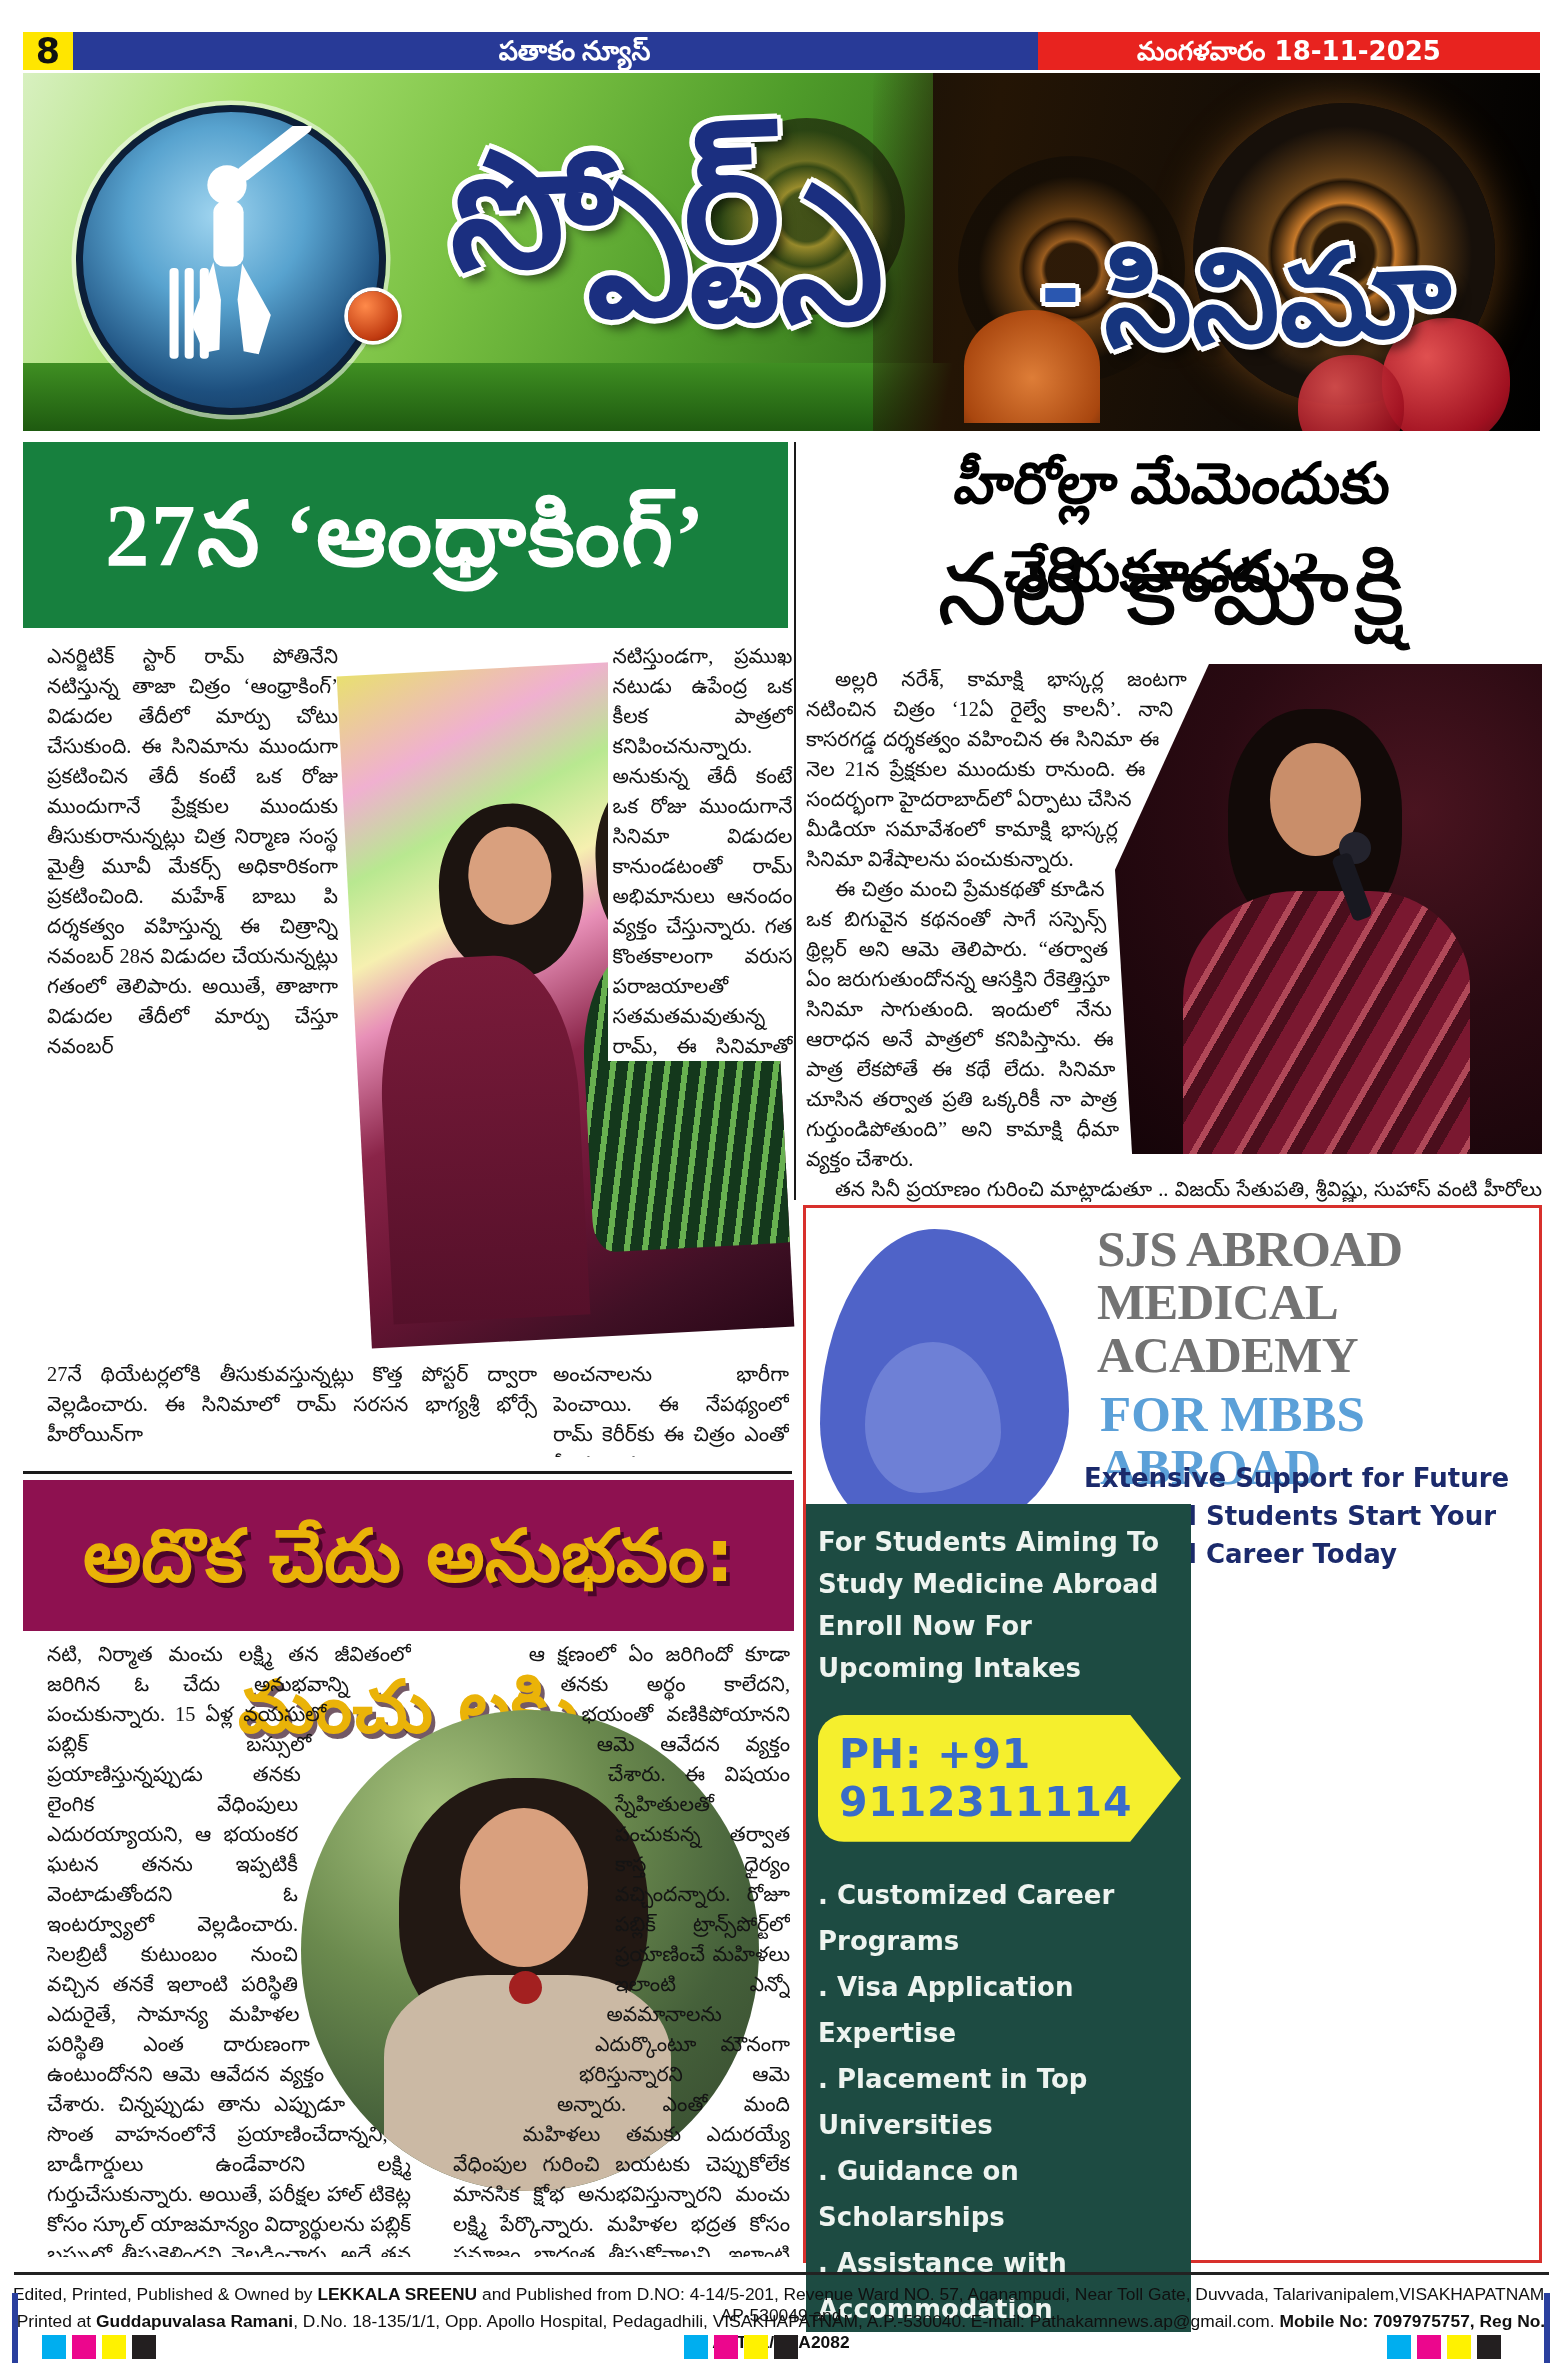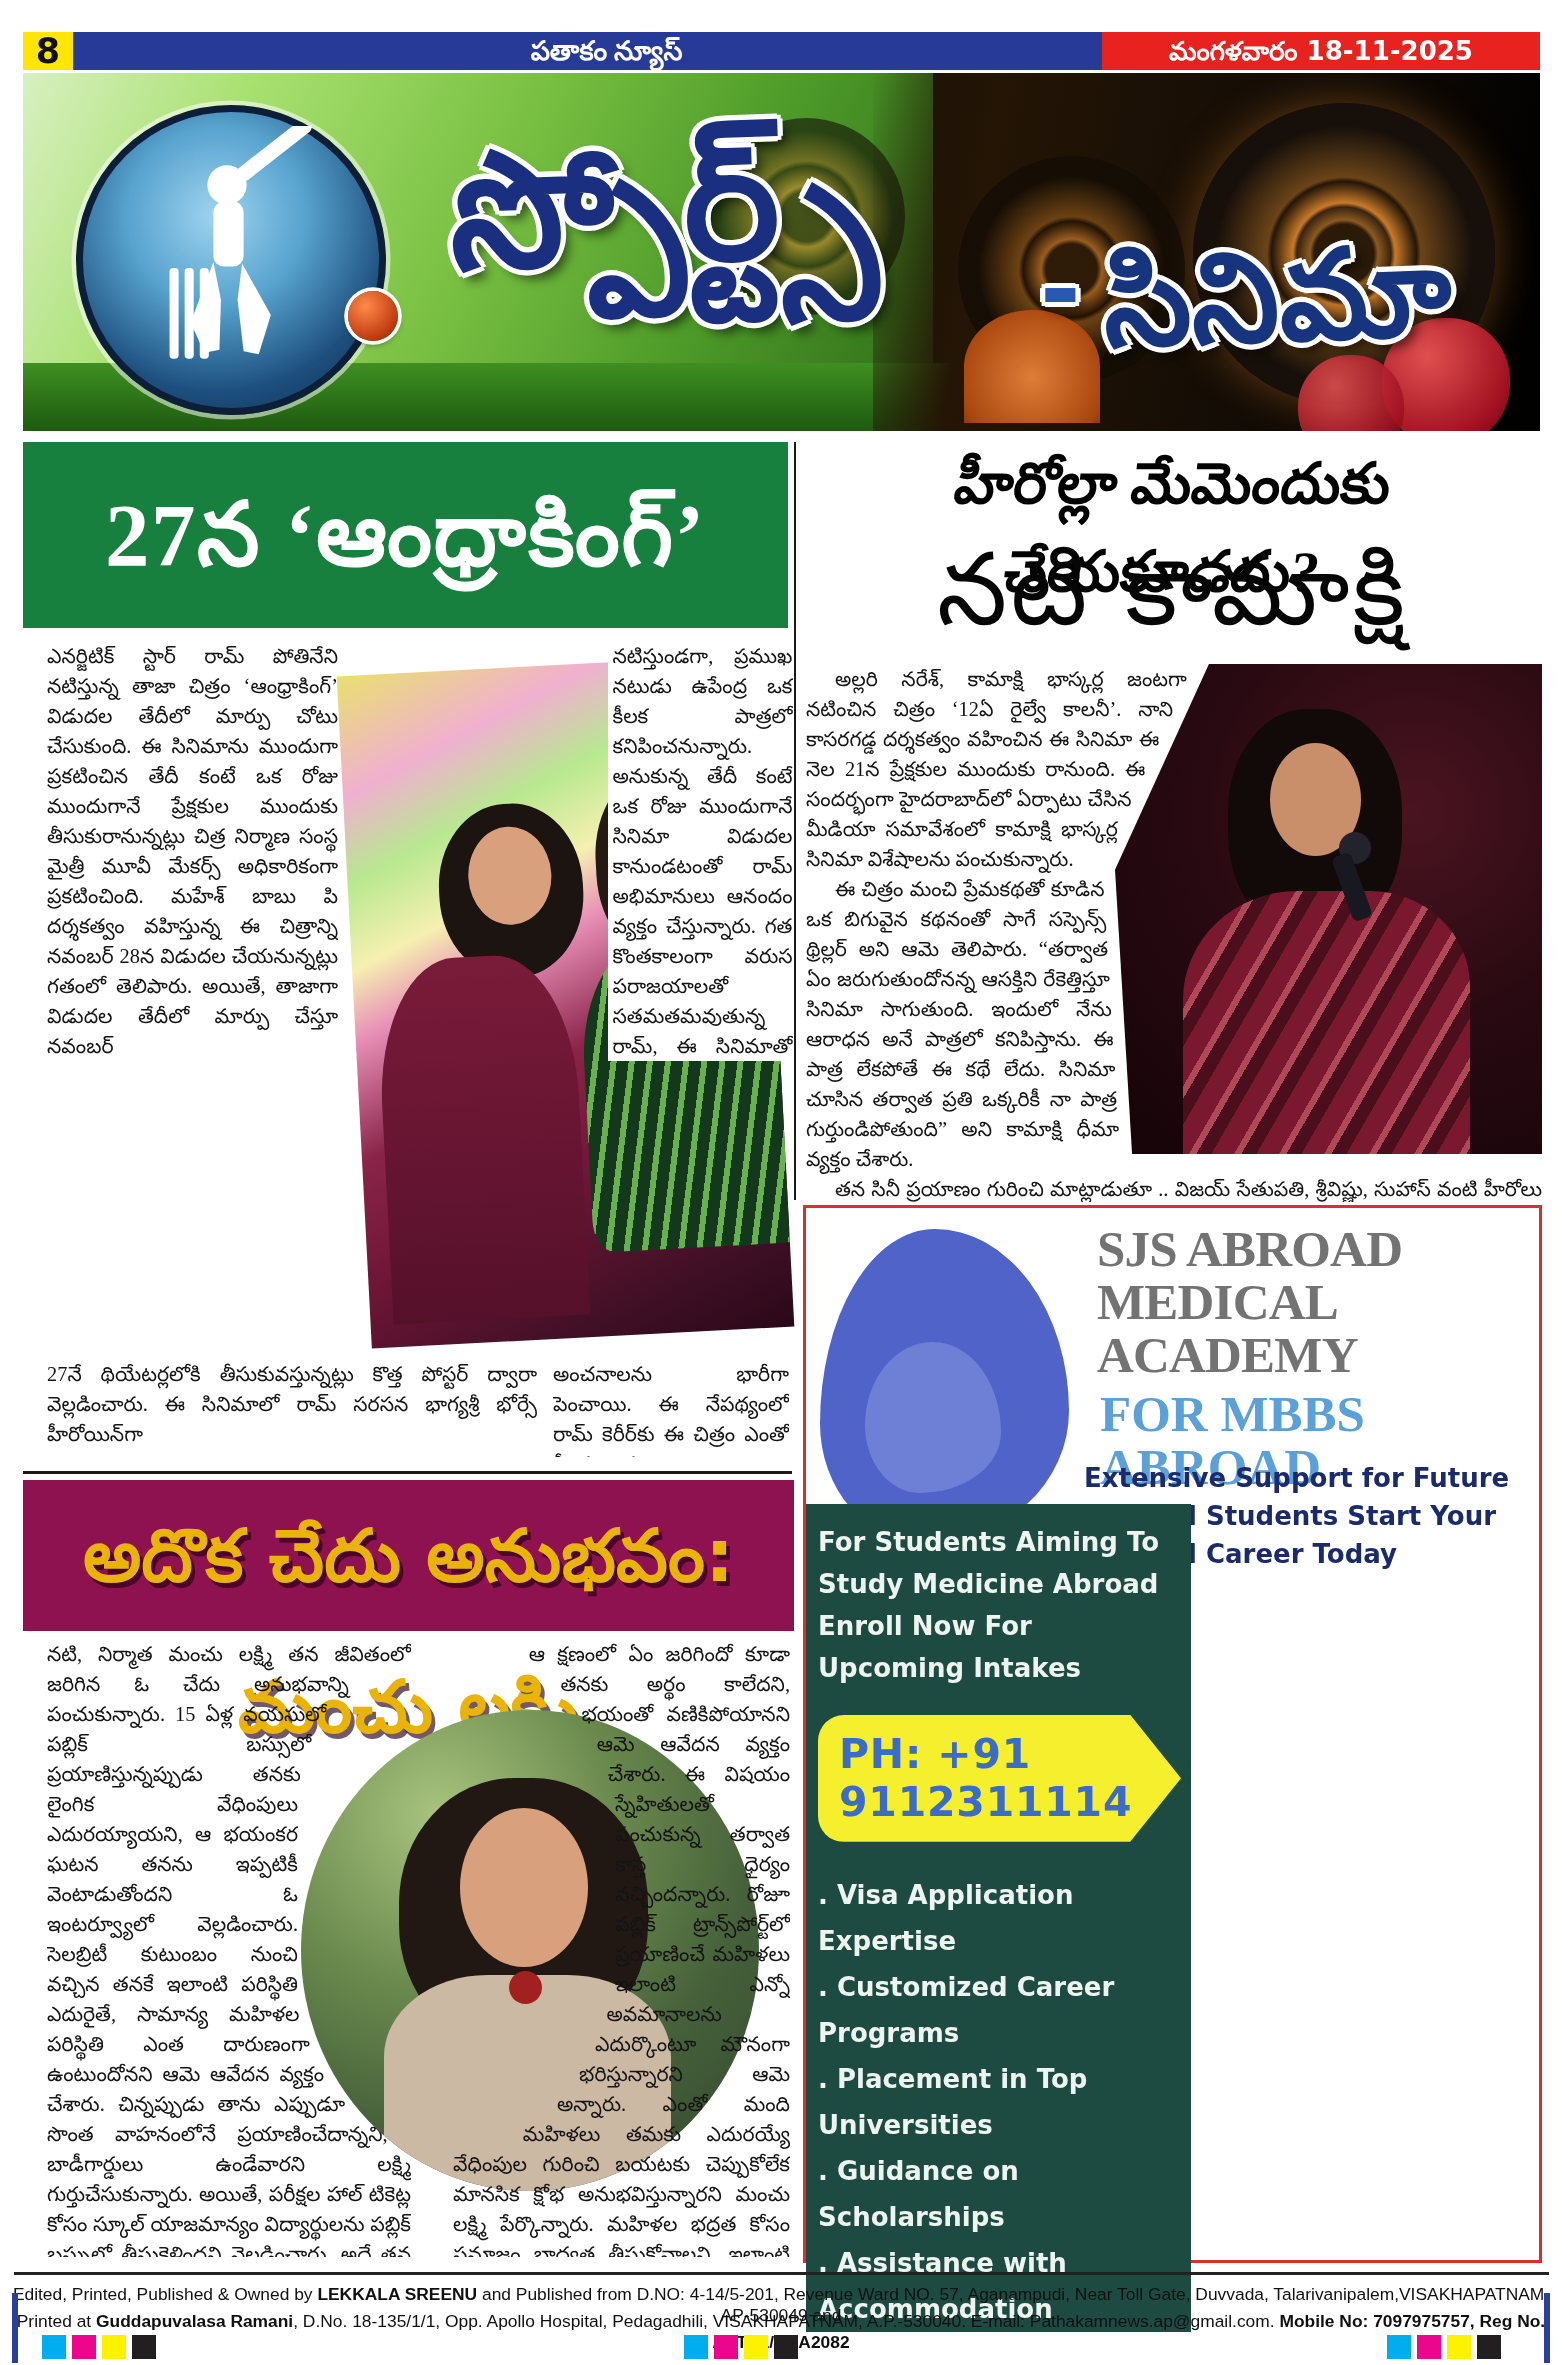--- a/index.html
+++ b/index.html
@@ -3,21 +3,21 @@
 <meta charset="utf-8">
 <style>
   html,body{margin:0;padding:0;background:#e8e8e8;}
   .page{position:relative;width:1562px;height:2366px;background:#ffffff;margin:0 auto;overflow:hidden;
         font-family:"Liberation Serif","DejaVu Serif",serif;color:#111;}
   
   .hdr{position:absolute;left:23px;top:32px;width:1517px;height:38px;display:flex;}
   .hdr .pgnum{width:50px;background:#ffe600;color:#111;font-family:"DejaVu Sans",sans-serif;
        font-weight:900;font-size:35px;line-height:38px;text-align:center;}
   .hdr .mast{flex:1;background:#283a97;color:#fff;font-weight:700;font-size:27px;line-height:38px;text-align:center;padding-left:38px;}
-  .hdr .datebox{width:438px;background:#e8231f;color:#fff;font-weight:700;font-size:26px;line-height:38px;text-align:center;font-family:"DejaVu Sans",sans-serif;}
+  .hdr .datebox{width:502px;background:#e8231f;color:#fff;font-weight:700;font-size:26px;line-height:38px;text-align:center;font-family:"DejaVu Sans",sans-serif;}
   
   .banner{position:absolute;left:23px;top:73px;width:1517px;height:358px;overflow:hidden;background:#1a1208;}
   .ban-left{position:absolute;left:0;top:0;width:60%;height:100%;
      background:linear-gradient(115deg,#d8f0c0 0%,#a8e070 22%,#7ac143 48%,#4f9c2a 72%,#2e6b18 100%);}
   .ban-grass{position:absolute;left:0;bottom:0;width:62%;height:68px;background:linear-gradient(#3f8f22,#1e5a10);}
   .ban-right{position:absolute;right:0;top:0;width:44%;height:100%;
      background:linear-gradient(100deg,rgba(26,18,8,0) 0%,#241505 18%,#120c06 60%,#000 100%);}
   .reel{position:absolute;border-radius:50%;}
   .reel1{right:45px;top:30px;width:302px;height:302px;
      background:radial-gradient(circle,#2a1a08 14%,#8a5a20 16%,#3a2410 22%,#c87a2a 24%,#241607 34%,#6b4418 36%,#17100a 60%);
@@ -217,22 +217,22 @@
       <div class="ad-sub">FOR MBBS ABROAD</div>
       <div class="ad-tag">Extensive Support for Future Medical Students Start Your Medical Career Today</div>
     </div>
     <div class="ad-main">
       <div class="ad-teal">
         <div class="ad-intro">For Students Aiming To Study Medicine Abroad Enroll Now For Upcoming Intakes</div>
         <div class="phone-banner">
           <span>PH: +91 9112311114</span>
         </div>
         <div class="ad-bullets">
+          <div>. Customized Career Programs</div>
           <div>. Visa Application Expertise</div>
-          <div>. Customized Career Programs</div>
           <div>. Placement in Top Universities</div>
           <div>. Guidance on Scholarships</div>
           <div>. Assistance with Accommodation</div>
 
         </div>
 
       </div>
       <div class="ad-doc">
         <div class="doc-hair"></div>
         <div class="doc-face"></div>

